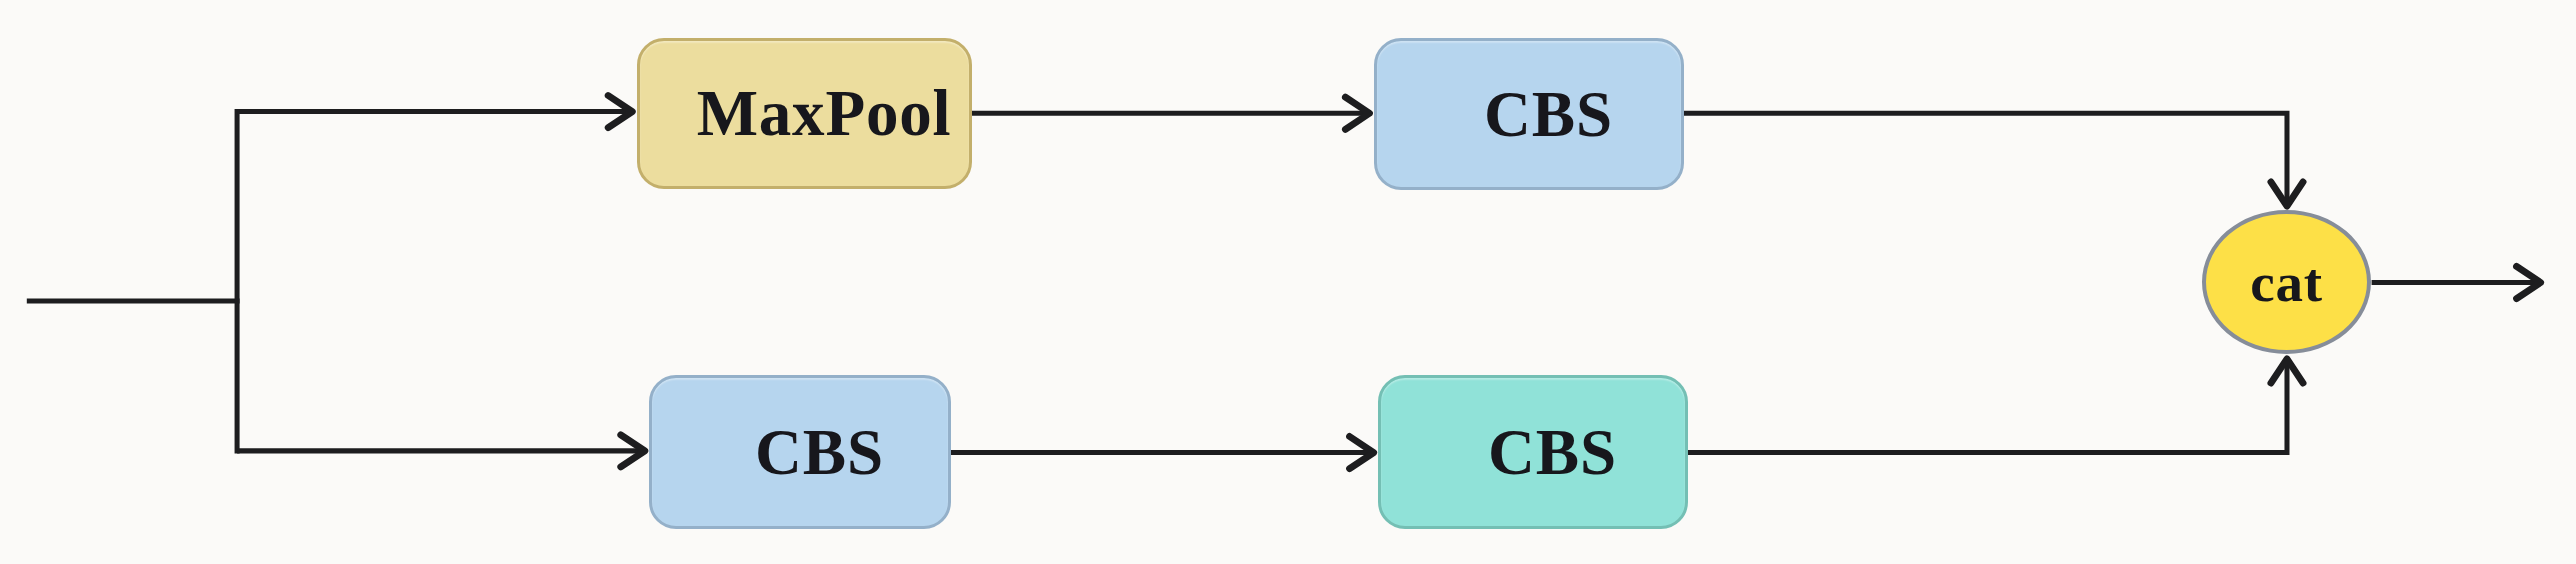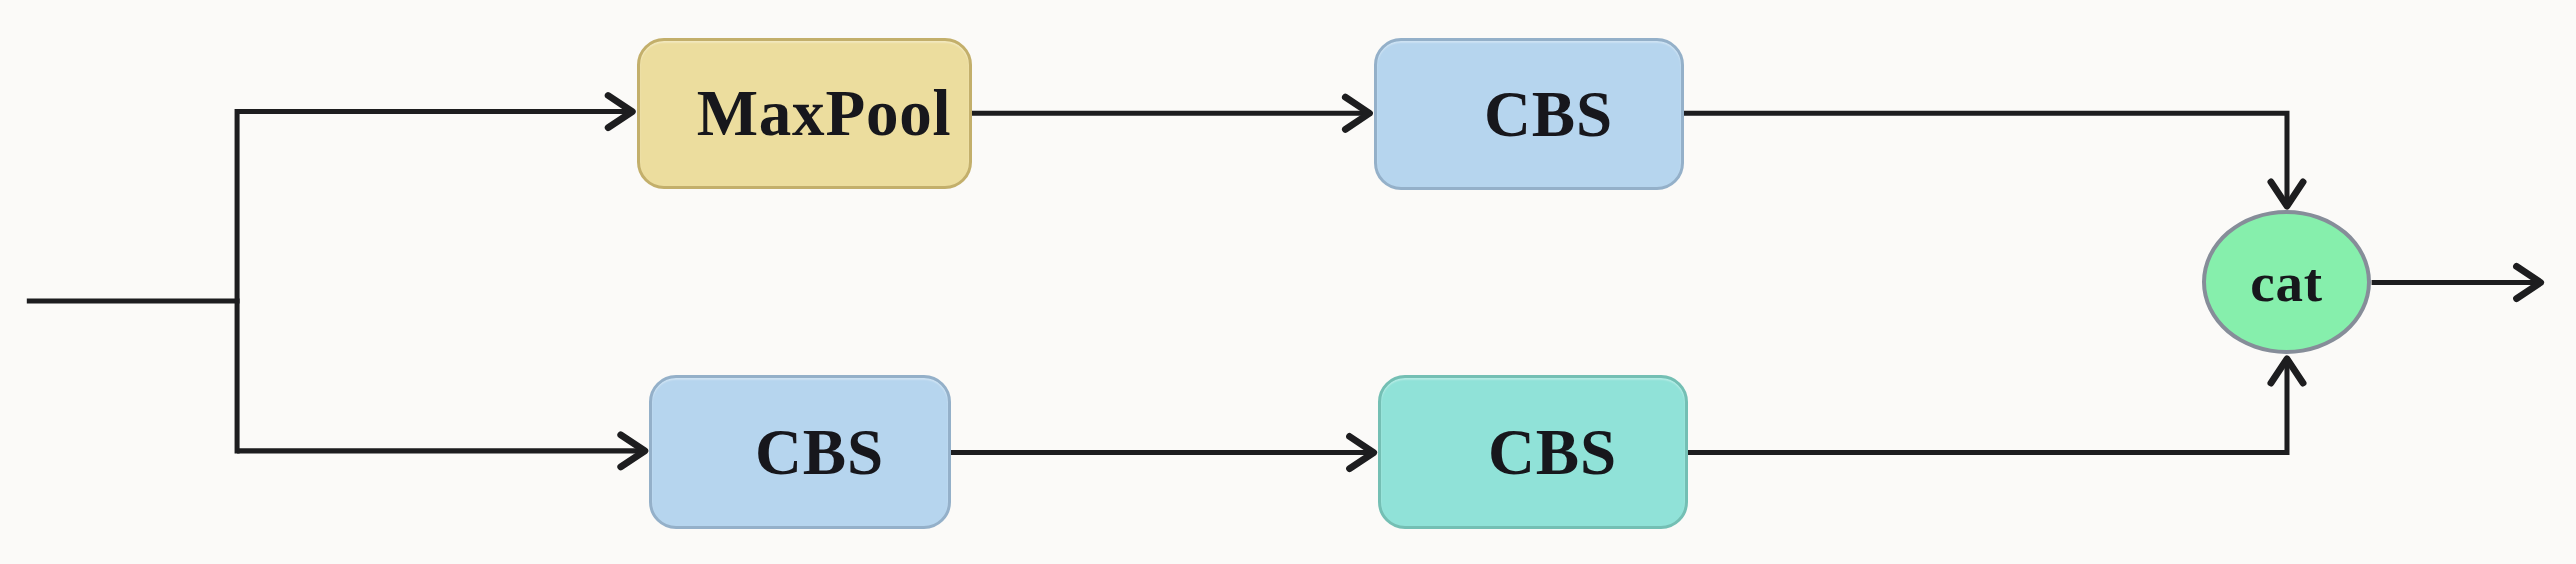--- a/index.html
+++ b/index.html
@@ -97,18 +97,18 @@
   </div>
 
   <div class="node block node-cbs-bottom-1" style="background: rgb(182, 213, 238); border-color: rgb(148, 176, 201);">
     <span>CBS</span>
   </div>
 
   <div class="node block node-cbs-bottom-2" style="background: rgb(144, 226, 216); border-color: rgb(116, 191, 180);">
     <span>CBS</span>
   </div>
 
-  <div class="node round node-concat" style="background: #86efac; border-color: rgb(134, 141, 153);">
+  <div class="node round node-concat" style="background: #fde047; border-color: rgb(134, 141, 153);">
     <span>cat</span>
   </div>
 
 </div>
 
 
 </body></html>

